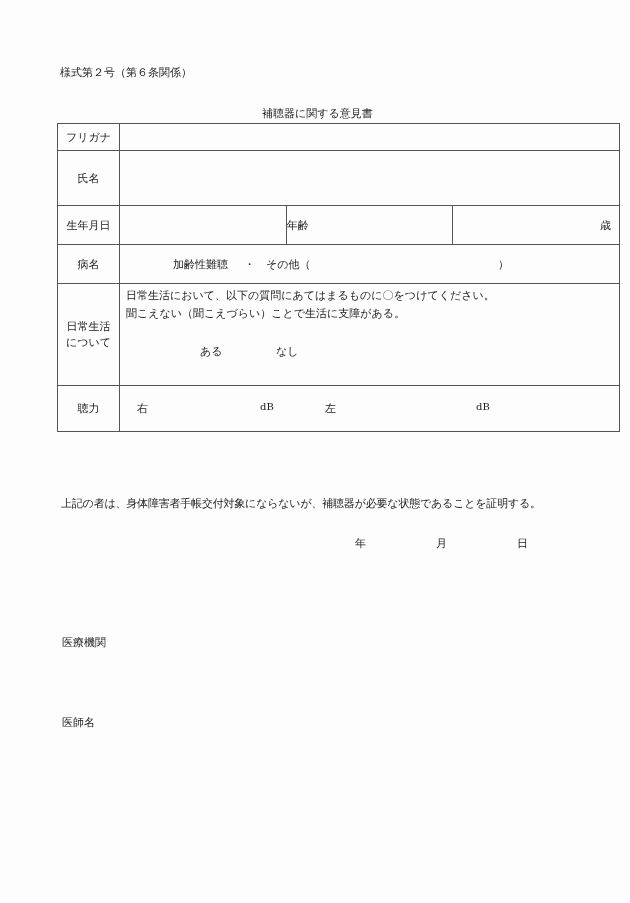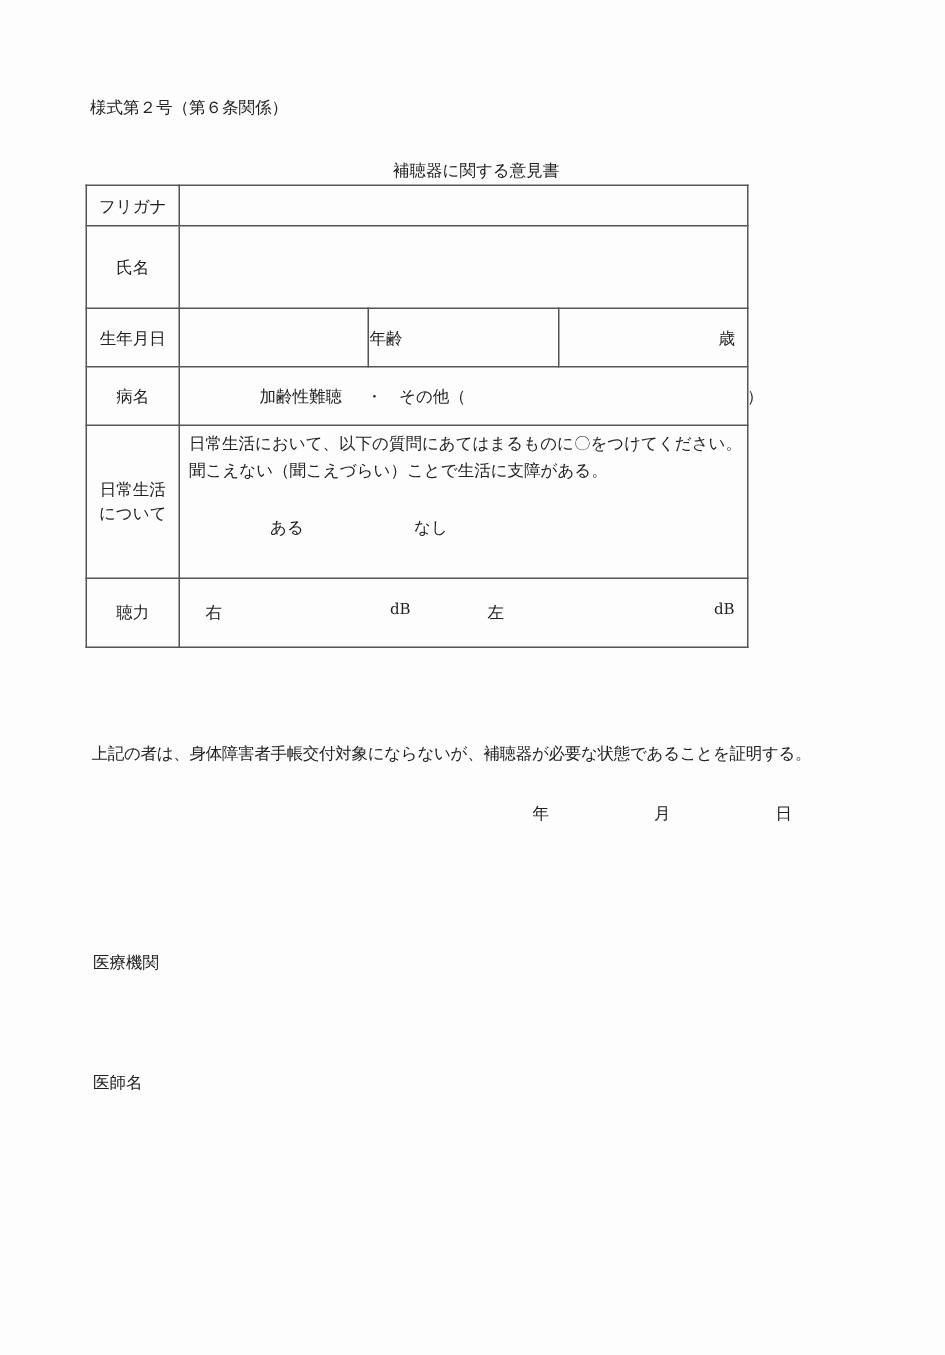--- a/index.html
+++ b/index.html
@@ -5,21 +5,21 @@
   html, body { margin:0; padding:0; }
   body {
     width:630px; height:903px; background:#fdfdfd; position:relative; overflow:hidden;
     font-family: "DejaVu Serif", "Liberation Serif", serif; color:#222;
   }
   .abs { position:absolute; white-space:nowrap; }
   .t { font-size:11px; line-height:14px;font-family:Liberation Mono, monospace; }
   .form-no { left:60px; top:66px; }
   .title { left:262px; top:106px; font-size:11px; }
   table.f {
-    position:absolute; left:57px; top:123px; width:442px;
+    position:absolute; left:57px; top:123px; width:563px;
     border-collapse:collapse; font-size:11px; table-layout:fixed;
   }
   table.f td { border:1px solid #555; padding:0; vertical-align:middle; }
   td.lbl { width:61px; text-align:center; }
   .row-furi td { height:26px; }
   .row-name td { height:54px; }
   .row-dob td { height:38px; }
   .row-dis td { height:38px; }
   .row-life td { height:101px;margin-top:40px; }
   .row-hear td { height:45px; }
@@ -65,21 +65,21 @@
   </tr>
   <tr class="row-life">
     <td class="lbl lbl2">
       <div>日常生活</div>
       <div>について</div>
     </td>
     <td colspan="3">
       <div class="cell" style="height:101px">
         <span class="in" style="left:6px;top:4px">日常生活において、以下の質問にあてはまるものに〇をつけてください。</span>
         <span class="in" style="left:6px;top:22px">聞こえない（聞こえづらい）ことで生活に支障がある。</span>
-        <span class="in" style="left:60px;top:60px">ある</span>
+        <span class="in" style="left:80px;top:60px">ある</span>
         <span class="in" style="left:156px;top:60px">なし</span>
       </div>
     </td>
   </tr>
   <tr class="row-hear">
     <td class="lbl">聴力</td>
     <td colspan="3">
       <div class="cell" style="height:45px">
         <span class="in" style="left:17px;top:15px">右</span>
         <span class="in" style="left:140px;top:15px;font-size:10px">dB</span>

